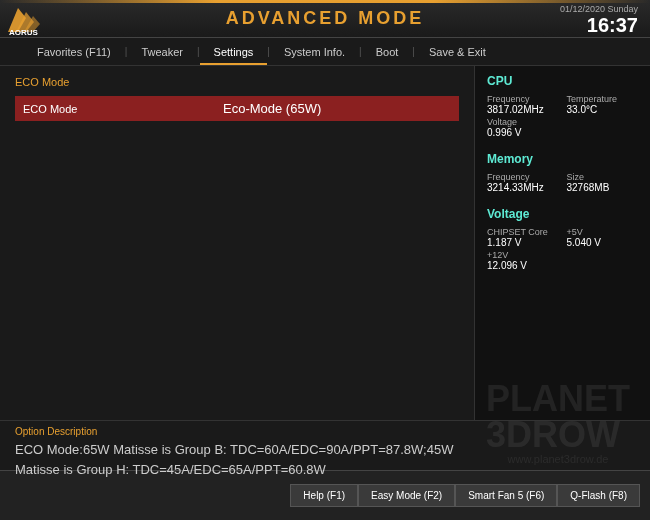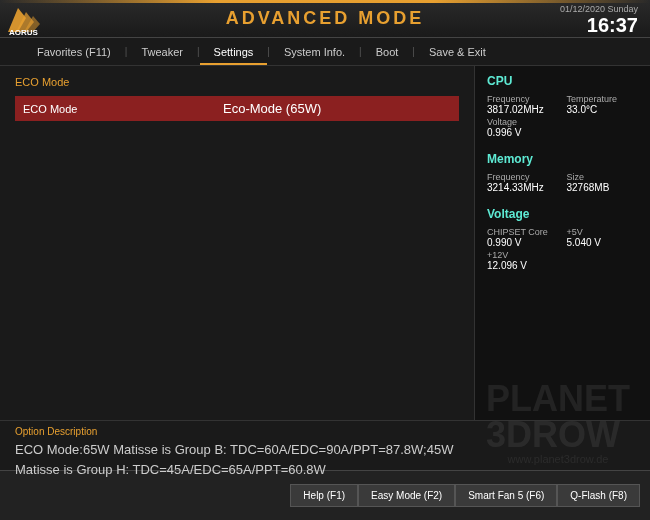--- a/index.html
+++ b/index.html
@@ -304,21 +304,21 @@
           <div class="info-value">32768MB</div>
         </div>
       </div>
     </div>
 
     <div class="info-section">
       <div class="info-section-title">Voltage</div>
       <div class="info-grid">
         <div>
           <div class="info-label">CHIPSET Core</div>
-          <div class="info-value">0.990 V</div>
+          <div class="info-value">1.187 V</div>
         </div>
         <div>
           <div class="info-label">+5V</div>
           <div class="info-value">5.040 V</div>
         </div>
         <div>
           <div class="info-label">+12V</div>
           <div class="info-value">12.096 V</div>
         </div>
       </div>

